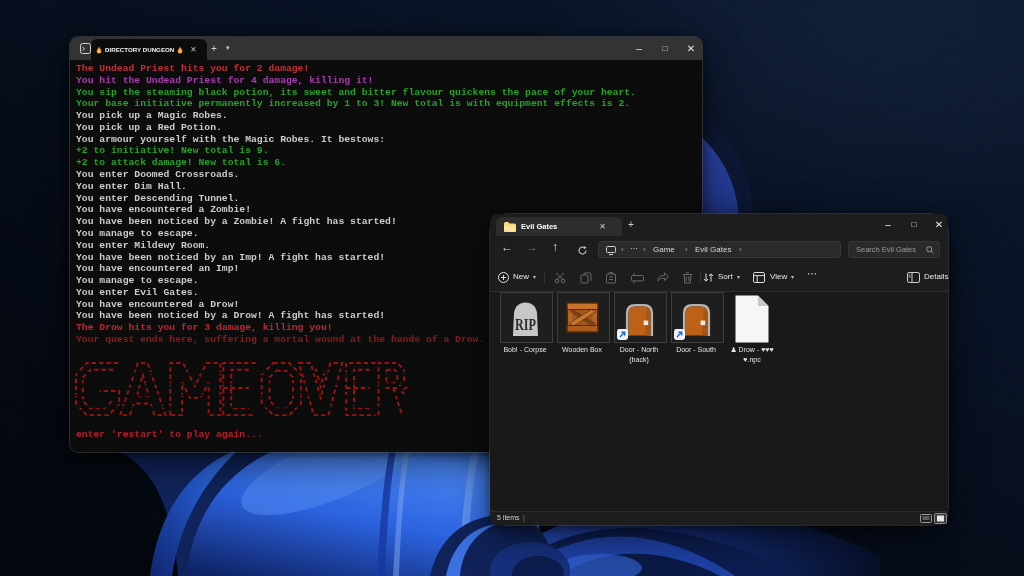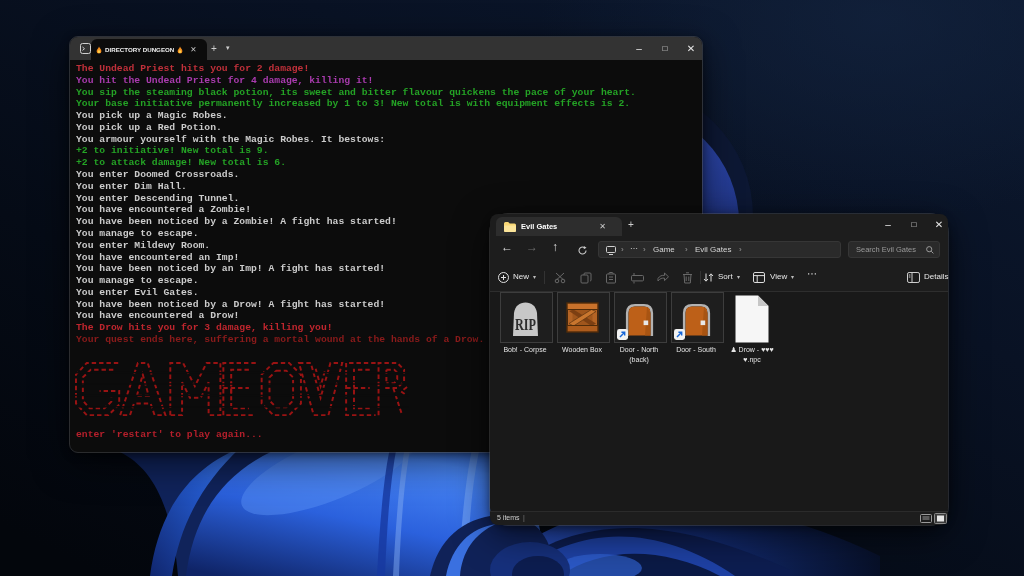--- a/index.html
+++ b/index.html
@@ -131,26 +131,26 @@
 <div class="c-wht">You armour yourself with the Magic Robes. It bestows:</div>
 <div class="c-grn">+2 to initiative! New total is 9.</div>
 <div class="c-grn">+2 to attack damage! New total is 6.</div>
 <div class="c-wht">You enter Doomed Crossroads.</div>
 <div class="c-wht">You enter Dim Hall.</div>
 <div class="c-wht">You enter Descending Tunnel.</div>
 <div class="c-wht">You have encountered a Zombie!</div>
 <div class="c-wht">You have been noticed by a Zombie! A fight has started!</div>
 <div class="c-wht">You manage to escape.</div>
 <div class="c-wht">You enter Mildewy Room.</div>
+<div class="c-wht">You have been noticed by an Imp! A fight has started!</div>
 <div class="c-wht">You have encountered an Imp!</div>
-<div class="c-wht">You have been noticed by an Imp! A fight has started!</div>
 <div class="c-wht">You manage to escape.</div>
 <div class="c-wht">You enter Evil Gates.</div>
+<div class="c-wht">You have encountered a Drow!</div>
 <div class="c-wht">You have been noticed by a Drow! A fight has started!</div>
-<div class="c-wht">You have encountered a Drow!</div>
 <div class="c-red2">The Drow hits you for 3 damage, killing you!</div>
 <div class="c-dred">Your quest ends here, suffering a mortal wound at the hands of a Drow.</div>
   </div>
   <svg id="gameover" style="position:absolute;left:5px;top:324px;" width="334" height="58" viewBox="0 0 340 60" preserveAspectRatio="none">
     <g fill="none" stroke="#991313" stroke-width="2" stroke-dasharray="4.5 3">
 
       <path d="M44 2 L12 2 L1 14 L1 44 L12 56 L34 56 L45 45 L45 31 L25 31"></path>
       <path d="M39 9 L16 9 L8 17 L8 41 L15 49 L30 49 L37 42 L37 38"></path>
 
       <path d="M46 56 L64 2 L74 2 L92 56 L81 56 L77 44 L60 44 L56 56 Z"></path>

